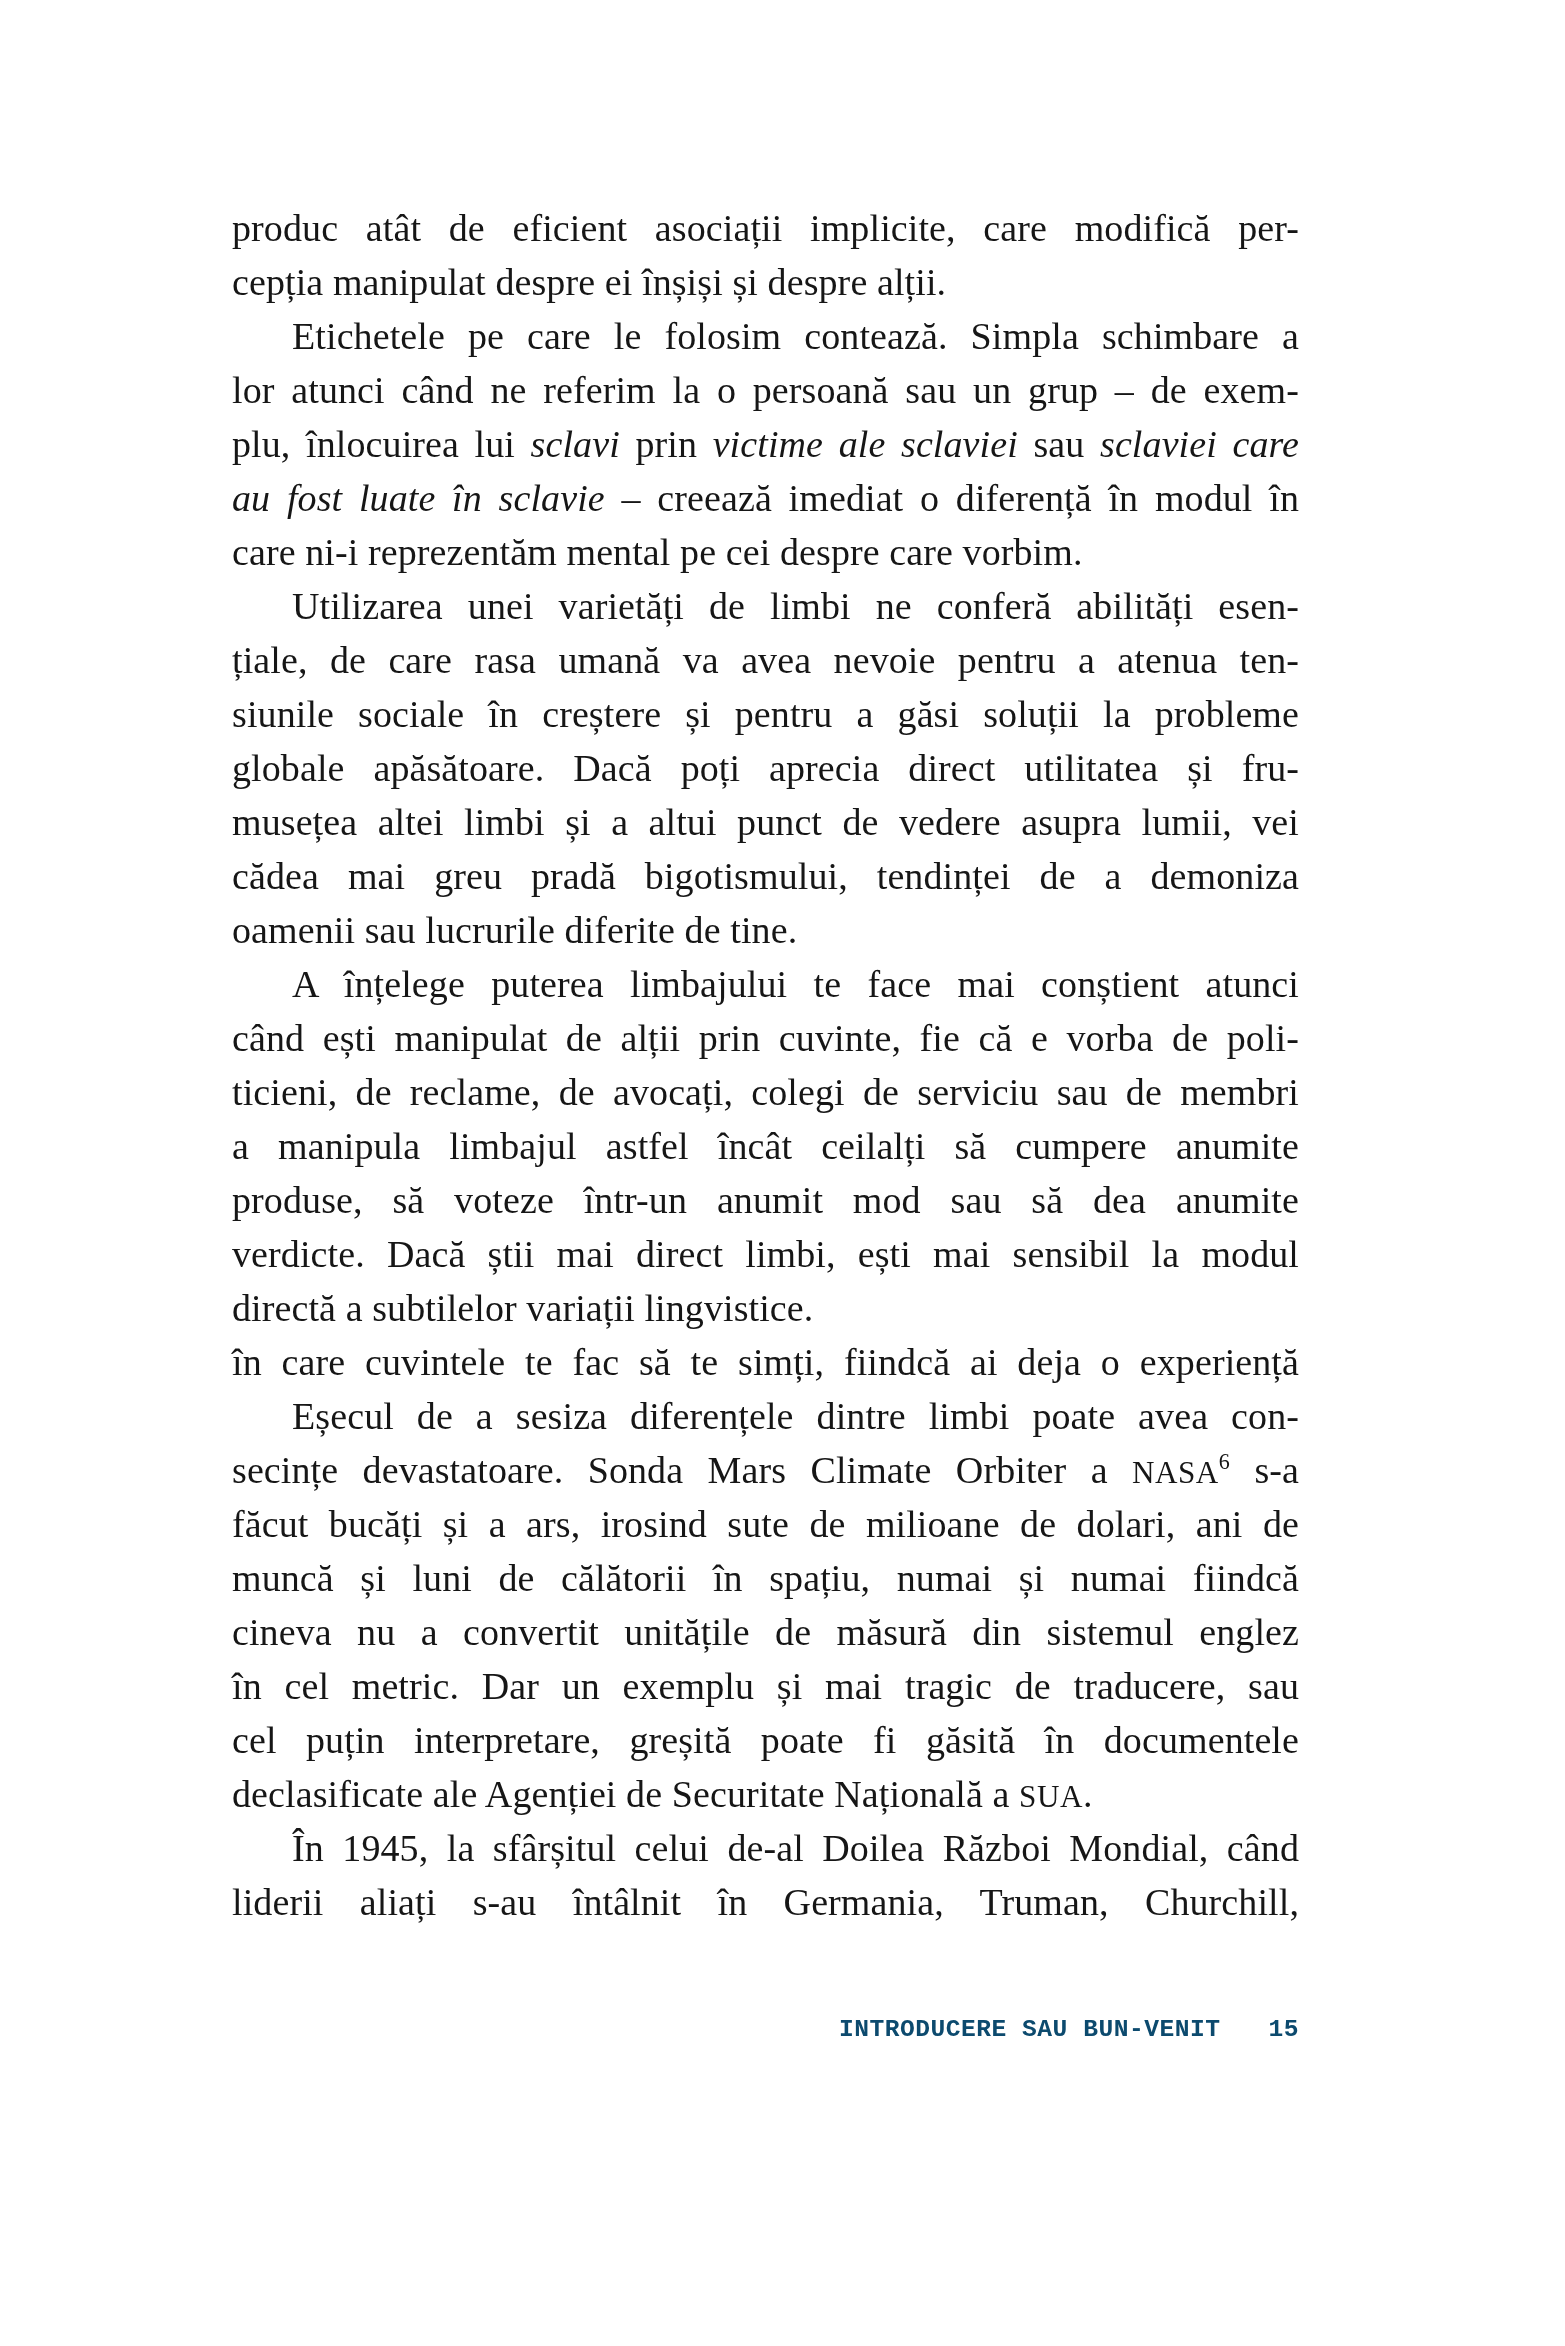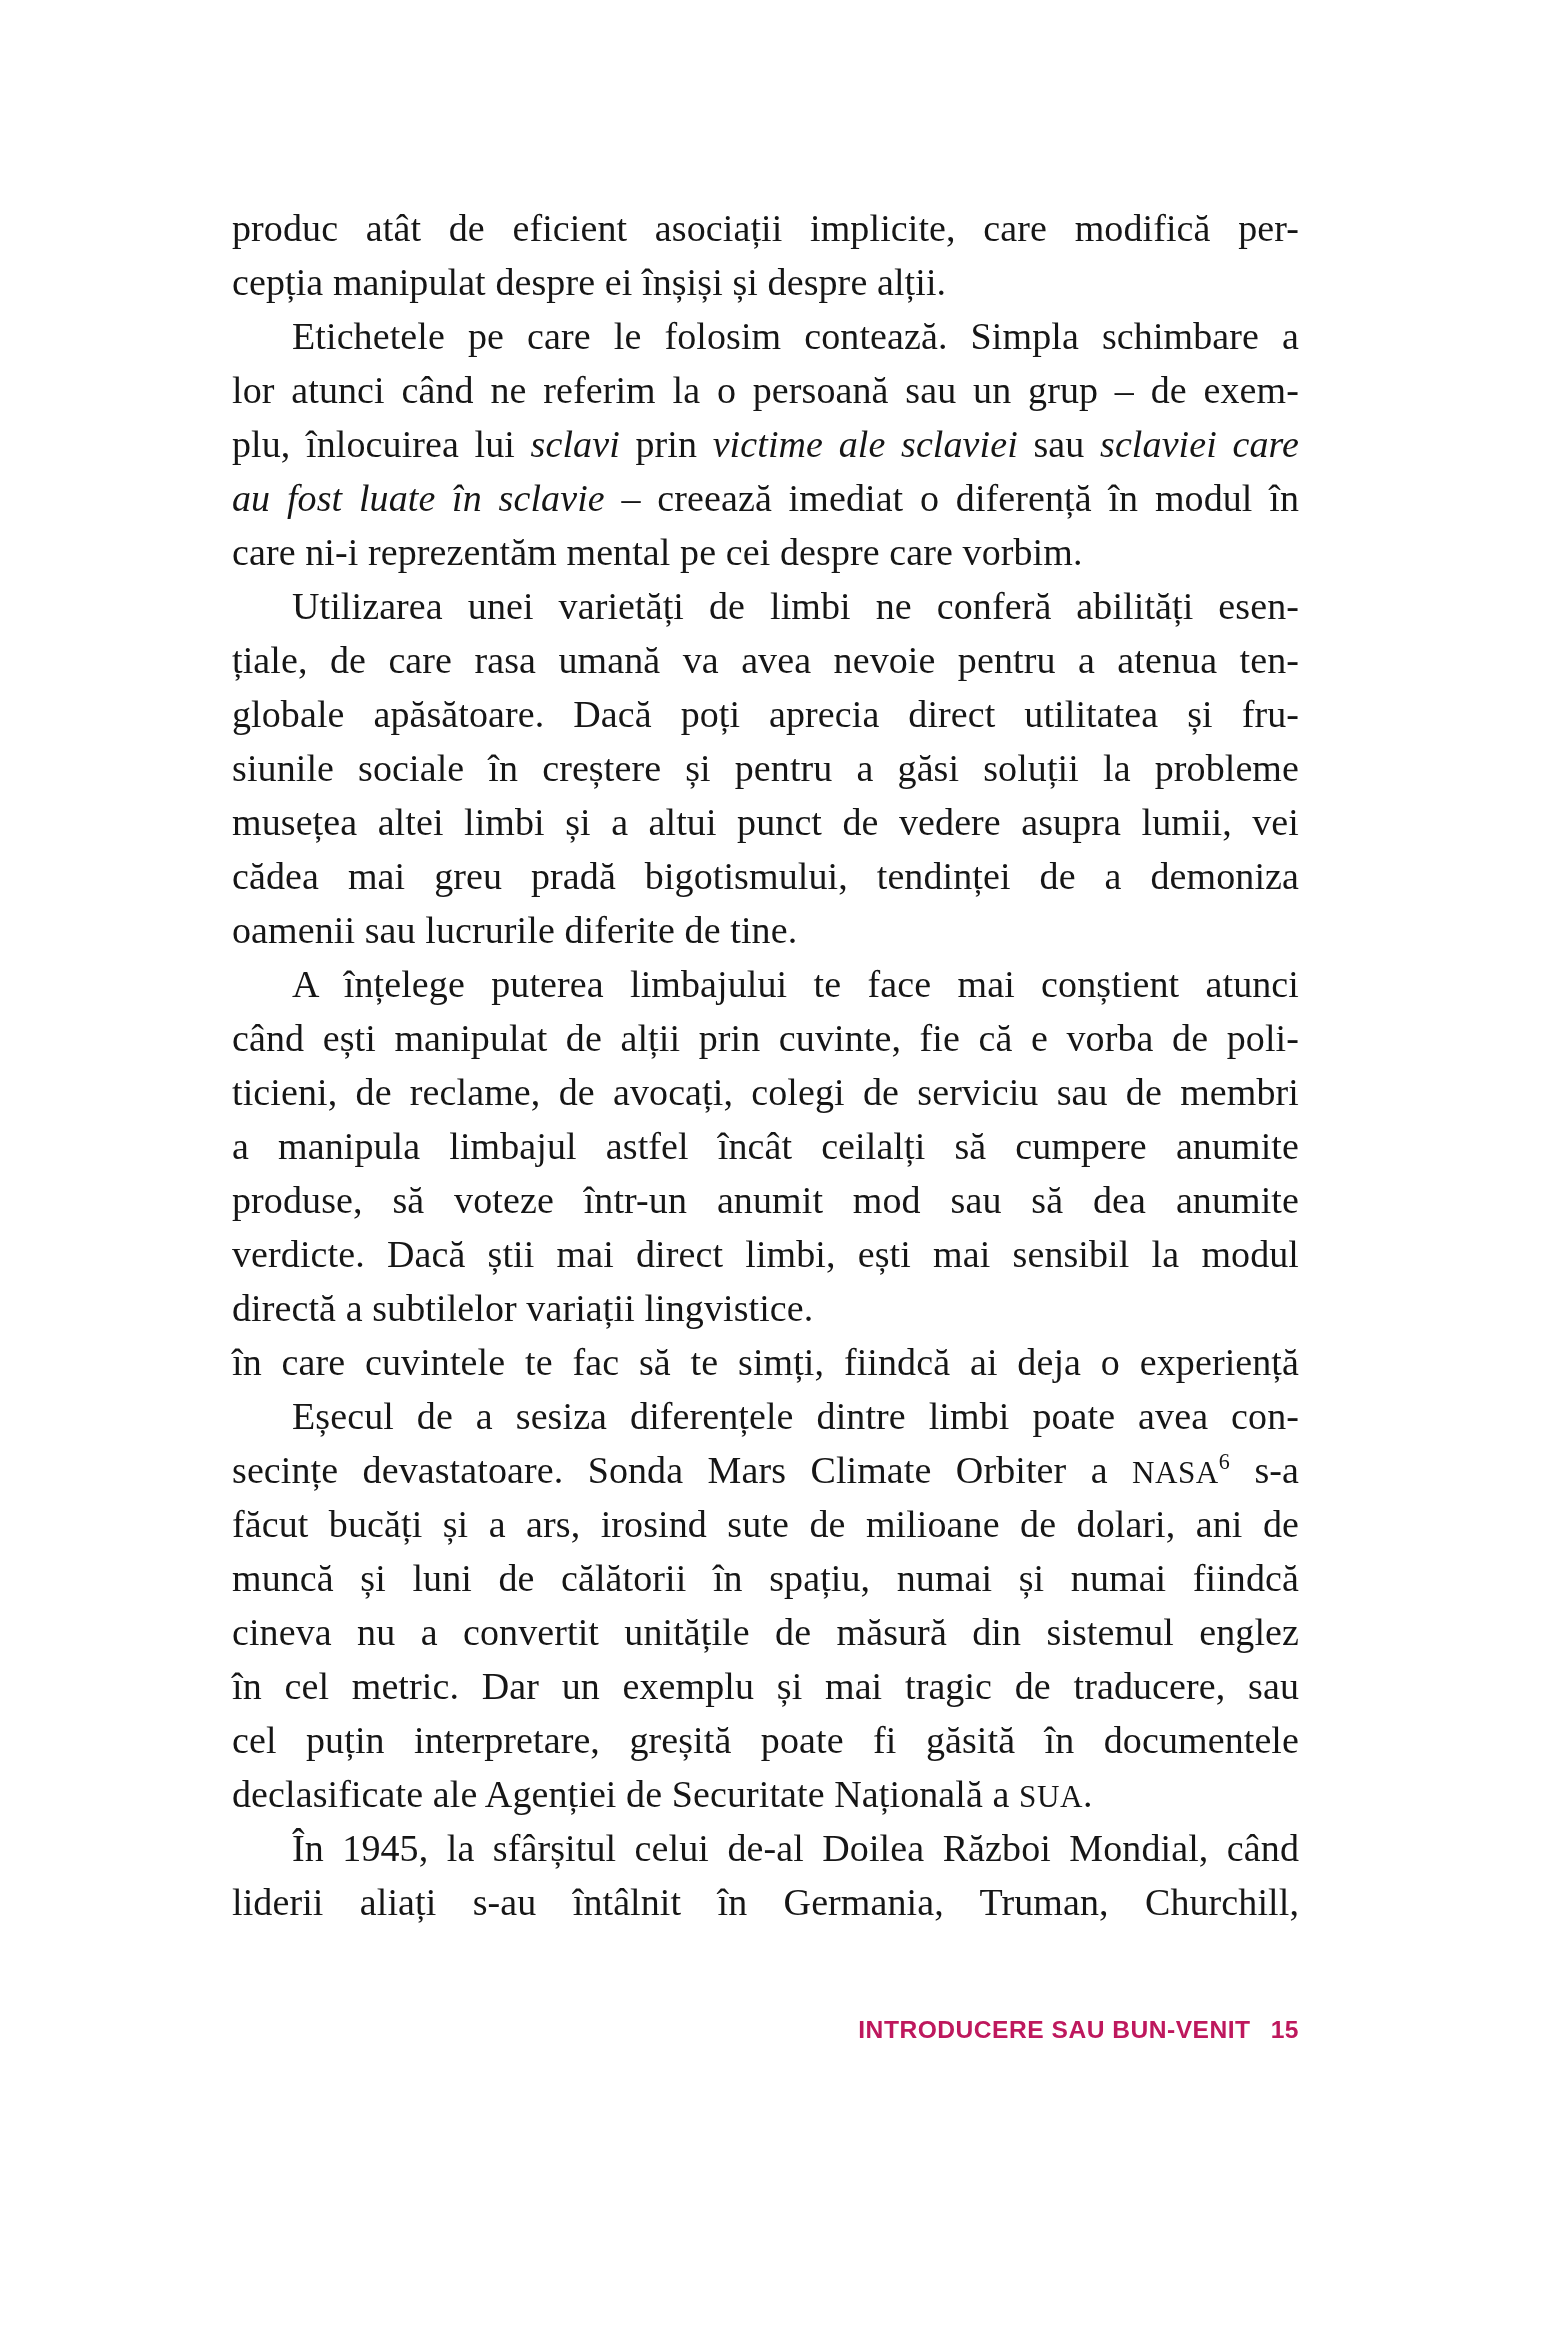--- a/index.html
+++ b/index.html
@@ -49,44 +49,44 @@
     line-height: 0;
   }
   .footer {
     position: absolute;
     left: 232px;
     top: 2016px;
     width: 1067px;
     display: flex;
     justify-content: flex-end;
     align-items: baseline;
-    gap: 20px;
-    font-family: Liberation Sans, sans-serif;
+    gap: 48px;
+    font-family: Liberation Mono, monospace;
     font-weight: 700;
     font-size: 24.6px;
     letter-spacing: 0.5px;
-    color: #be185d;
+    color: #0c4a6e;
   }
 </style>
 </head>
 <body>
 
 <div class="page">
   <div class="text-block">
       <div class="line just"><span>produc atât de eficient asociații implicite, care modifică per-</span></div>
       <div class="line"><span>cepția manipulat despre ei înșiși și despre alții.</span></div>
       <div class="line indent just"><span>Etichetele pe care le folosim contează. Simpla schimbare a</span></div>
       <div class="line just"><span>lor atunci când ne referim la o persoană sau un grup – de exem-</span></div>
       <div class="line just"><span>plu, înlocuirea lui </span><i>sclavi</i><span> prin </span><i>victime ale sclaviei</i><span> sau </span><i>sclaviei care</i></div>
       <div class="line just"><i>au fost luate în sclavie</i><span> – creează imediat o diferență în modul în</span></div>
       <div class="line"><span>care ni-i reprezentăm mental pe cei despre care vorbim.</span></div>
       <div class="line indent just"><span>Utilizarea unei varietăți de limbi ne conferă abilități esen-</span></div>
       <div class="line just"><span>țiale, de care rasa umană va avea nevoie pentru a atenua ten-</span></div>
+      <div class="line just"><span>siunile sociale în creștere și pentru a găsi soluții la probleme</span></div>
       <div class="line just"><span>globale apăsătoare. Dacă poți aprecia direct utilitatea și fru-</span></div>
-      <div class="line just"><span>siunile sociale în creștere și pentru a găsi soluții la probleme</span></div>
       <div class="line just"><span>musețea altei limbi și a altui punct de vedere asupra lumii, vei</span></div>
       <div class="line just"><span>cădea mai greu pradă bigotismului, tendinței de a demoniza</span></div>
       <div class="line"><span>oamenii sau lucrurile diferite de tine.</span></div>
       <div class="line indent just"><span>A înțelege puterea limbajului te face mai conștient atunci</span></div>
       <div class="line just"><span>când ești manipulat de alții prin cuvinte, fie că e vorba de poli-</span></div>
       <div class="line just"><span>ticieni, de reclame, de avocați, colegi de serviciu sau de membri</span></div>
       <div class="line just"><span>a manipula limbajul astfel încât ceilalți să cumpere anumite</span></div>
       <div class="line just"><span>produse, să voteze într-un anumit mod sau să dea anumite</span></div>
       <div class="line just"><span>verdicte. Dacă știi mai direct limbi, ești mai sensibil la modul</span></div>
       <div class="line"><span>directă a subtilelor variații lingvistice.</span></div>

